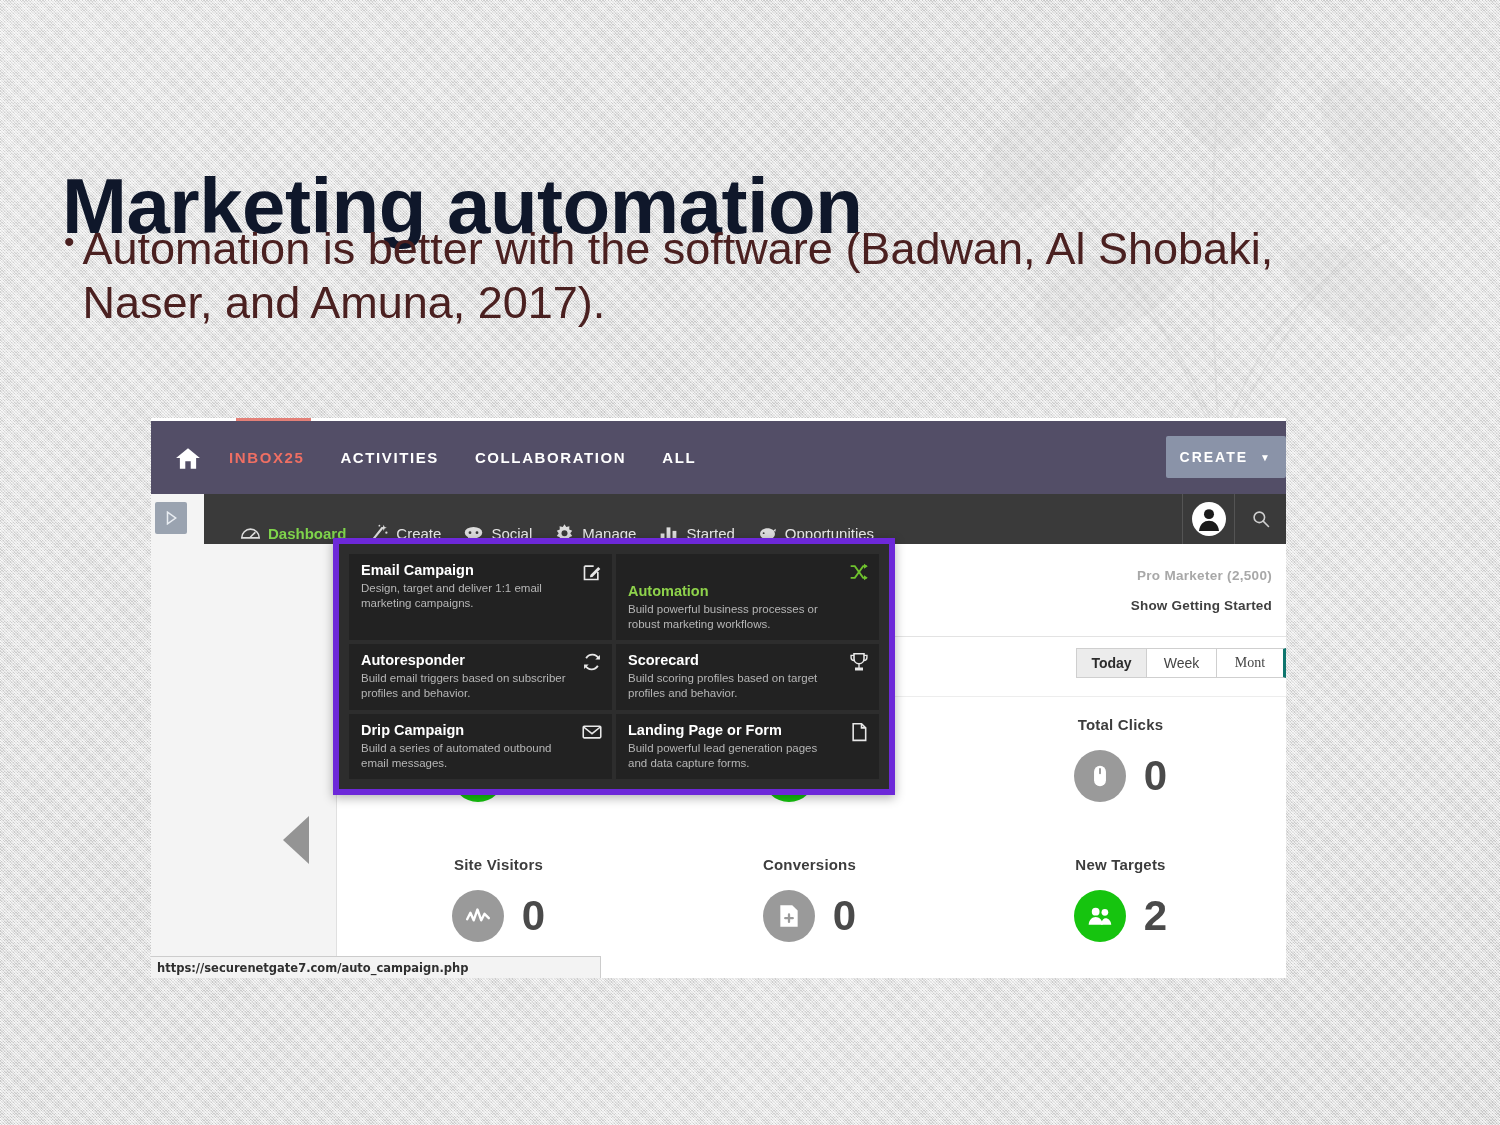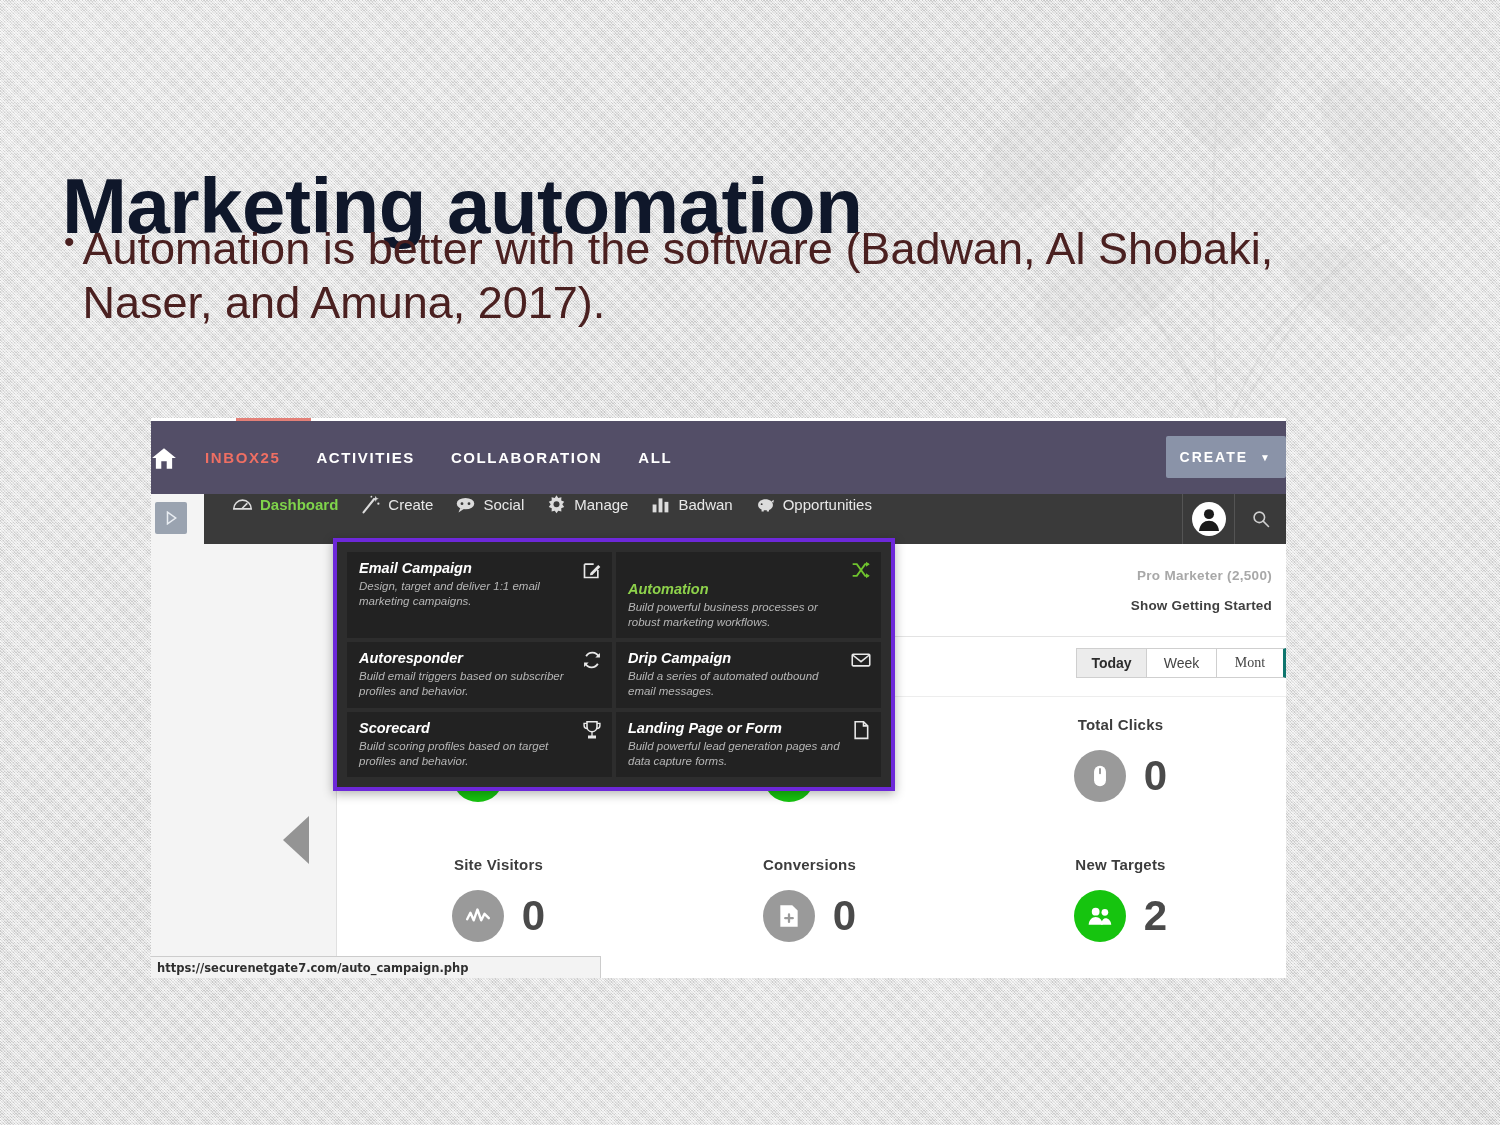--- a/index.html
+++ b/index.html
@@ -96,20 +96,21 @@
   
   #purple-nav {
     position: absolute;
     left: 0;
     top: 3px;
     right: 0;
     height: 73px;
     background: #534e67;
     display: flex;
     align-items: center;
+    padding-left: 24px;
     box-sizing: border-box;
   }
   #home-icon {
     width: 26px;
     height: 26px;
     margin-right: 28px;
     flex: 0 0 auto;
   }
   #home-icon svg { display:block; width:100%; height:100%; }
   .pnav-item {
@@ -145,22 +146,22 @@
 
   
   #dark-toolbar {
     position: absolute;
     left: 53px;
     top: 76px;
     right: 0;
     height: 50px;
     background: #3a3a3a;
     display: flex;
-    align-items: flex-start;
-    padding-left: 28px;
+    align-items: flex-end;
+    padding-left: 36px;
     box-sizing: border-box;
   }
   .tool-item {
     display: flex;
     align-items: center;
     margin-right: 22px;
     color: #e8e8e8;
     font-size: 15px;
     white-space: nowrap;
   }
@@ -245,26 +246,25 @@
     border-right: 26px solid #949494;
   }
 
   
   #create-dropdown {
     position: absolute;
     left: 182px;
     top: 120px;
     width: 562px;
     background: #2d2d2d;
-    border: 4px solid #6d28d9;
+    border: 6px solid #6d28d9;
     box-shadow: 0 3px 10px rgba(0,0,0,0.30);
     padding: 10px;
     box-sizing: border-box;
     z-index: 6;
-    font-style: italic;
   }
   #create-dropdown .dd-grid {
     display: grid;
     grid-template-columns: 1fr 1fr;
     gap: 4px 4px;
   }
   .dd-card {
     background: #222222;
     padding: 8px 10px 9px 12px;
     box-sizing: border-box;
@@ -553,21 +553,21 @@
     </div>
 
     <div class="tool-item">
       <span class="tool-icon">
         <svg viewBox="0 0 24 24" xmlns="http://www.w3.org/2000/svg">
           <rect x="3" y="12" width="4.4" height="9" fill="#dcdcdc"></rect>
           <rect x="9.8" y="5" width="4.4" height="16" fill="#dcdcdc"></rect>
           <rect x="16.6" y="9" width="4.4" height="12" fill="#dcdcdc"></rect>
         </svg>
       </span>
-      <span class="tool-label">Badwan</span>
+      <span class="tool-label">Started</span>
     </div>
 
     <div class="tool-item">
       <span class="tool-icon">
         <svg viewBox="0 0 24 24" xmlns="http://www.w3.org/2000/svg">
           <path d="M3.5 12.5 C3.5 8.6 7.3 6 12 6 C16.7 6 20.5 8.6 20.5 12.5 C20.5 15.2 18.6 17.2 16 18.2 L16 20 L13.5 20 L13.5 18.7 L10 18.7 L10 20 L7.5 20 L7.5 17.8 C5.1 16.8 3.5 14.9 3.5 12.5 Z" fill="#dcdcdc"></path>
           <path d="M18.5 8.5 L21.5 6.5 L21 10 Z" fill="#dcdcdc"></path>
           <circle cx="7.6" cy="11.6" r="1.1" fill="#3a3a3a"></circle>
         </svg>
       </span>
@@ -726,44 +726,44 @@
           <svg viewBox="0 0 24 24" xmlns="http://www.w3.org/2000/svg">
             <path d="M20 8 A8.5 8.5 0 0 0 5 7.5" fill="none" stroke="#e8e8e8" stroke-width="2.2"></path>
             <path d="M4 16 A8.5 8.5 0 0 0 19 16.5" fill="none" stroke="#e8e8e8" stroke-width="2.2"></path>
             <path d="M21.5 3.5 L21.5 9 L16 9 Z" fill="#e8e8e8"></path>
             <path d="M2.5 20.5 L2.5 15 L8 15 Z" fill="#e8e8e8"></path>
           </svg>
         </span>
       </div>
 
       <div class="dd-card">
-        <div class="dd-title">Drip Campaign</div>
-        <div class="dd-desc">Build a series of automated outbound email messages.</div>
-        <span class="dd-icon">
-          <svg viewBox="0 0 24 24" xmlns="http://www.w3.org/2000/svg">
-            <rect x="1.5" y="5" width="21" height="14" rx="1.2" fill="none" stroke="#e8e8e8" stroke-width="1.9"></rect>
-            <path d="M2 6 L12 14 L22 6" fill="none" stroke="#e8e8e8" stroke-width="1.9"></path>
-          </svg>
-        </span>
-      </div>
-
-      <div class="dd-card">
         <div class="dd-title">Scorecard</div>
         <div class="dd-desc">Build scoring profiles based on target profiles and behavior.</div>
         <span class="dd-icon">
           <svg viewBox="0 0 24 24" xmlns="http://www.w3.org/2000/svg">
             <path d="M6 2 L18 2 L18 8 C18 11.6 15.3 14 12 14 C8.7 14 6 11.6 6 8 Z" fill="none" stroke="#e8e8e8" stroke-width="1.9"></path>
             <path d="M6 4 L2.5 4 L2.5 6.5 C2.5 8.8 4.2 10.2 6.3 10.2" fill="none" stroke="#e8e8e8" stroke-width="1.7"></path>
             <path d="M18 4 L21.5 4 L21.5 6.5 C21.5 8.8 19.8 10.2 17.7 10.2" fill="none" stroke="#e8e8e8" stroke-width="1.7"></path>
             <path d="M12 14 L12 19 M8 21.5 L16 21.5 L16 19.5 L8 19.5 Z" fill="#e8e8e8" stroke="#e8e8e8" stroke-width="1.6"></path>
           </svg>
         </span>
       </div>
 
       <div class="dd-card">
+        <div class="dd-title">Drip Campaign</div>
+        <div class="dd-desc">Build a series of automated outbound email messages.</div>
+        <span class="dd-icon">
+          <svg viewBox="0 0 24 24" xmlns="http://www.w3.org/2000/svg">
+            <rect x="1.5" y="5" width="21" height="14" rx="1.2" fill="none" stroke="#e8e8e8" stroke-width="1.9"></rect>
+            <path d="M2 6 L12 14 L22 6" fill="none" stroke="#e8e8e8" stroke-width="1.9"></path>
+          </svg>
+        </span>
+      </div>
+
+      <div class="dd-card">
         <div class="dd-title">Landing Page or Form</div>
         <div class="dd-desc">Build powerful lead generation pages and data capture forms.</div>
         <span class="dd-icon">
           <svg viewBox="0 0 24 24" xmlns="http://www.w3.org/2000/svg">
             <path d="M5 2 L15 2 L20 7 L20 22 L5 22 Z" fill="none" stroke="#e8e8e8" stroke-width="1.9"></path>
             <path d="M15 2 L15 7 L20 7" fill="none" stroke="#e8e8e8" stroke-width="1.9"></path>
           </svg>
         </span>
       </div>
 

